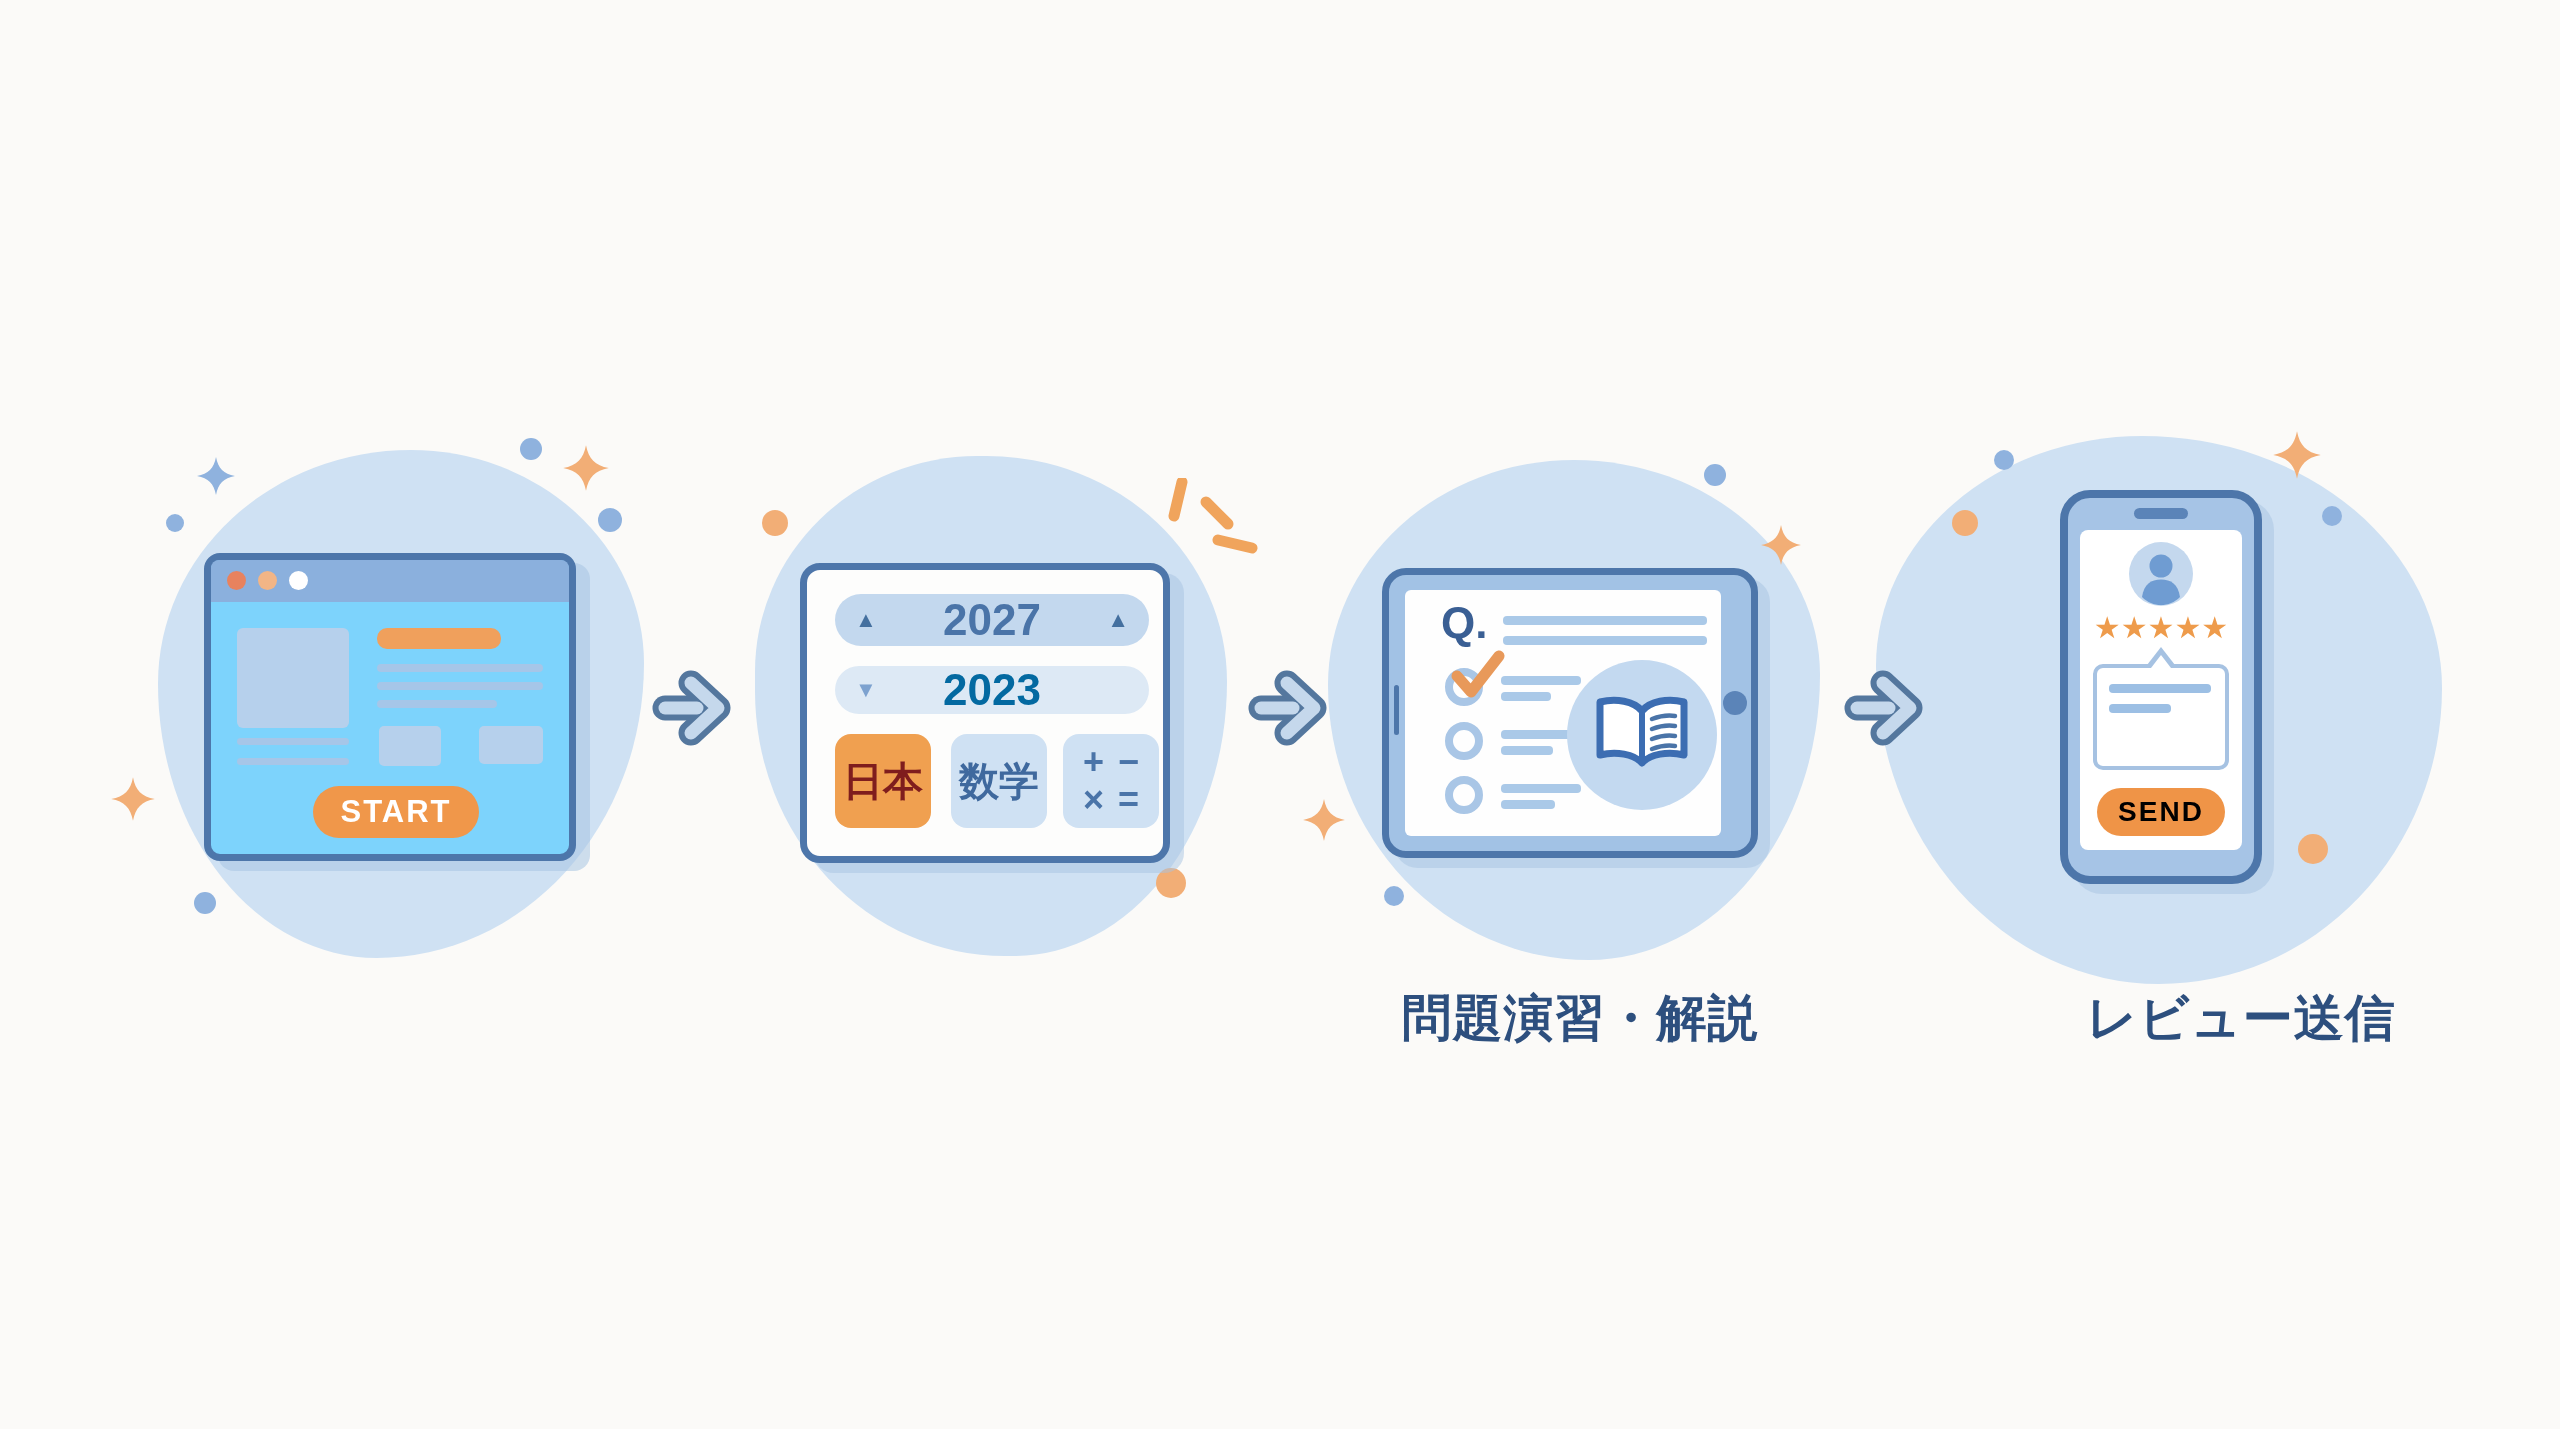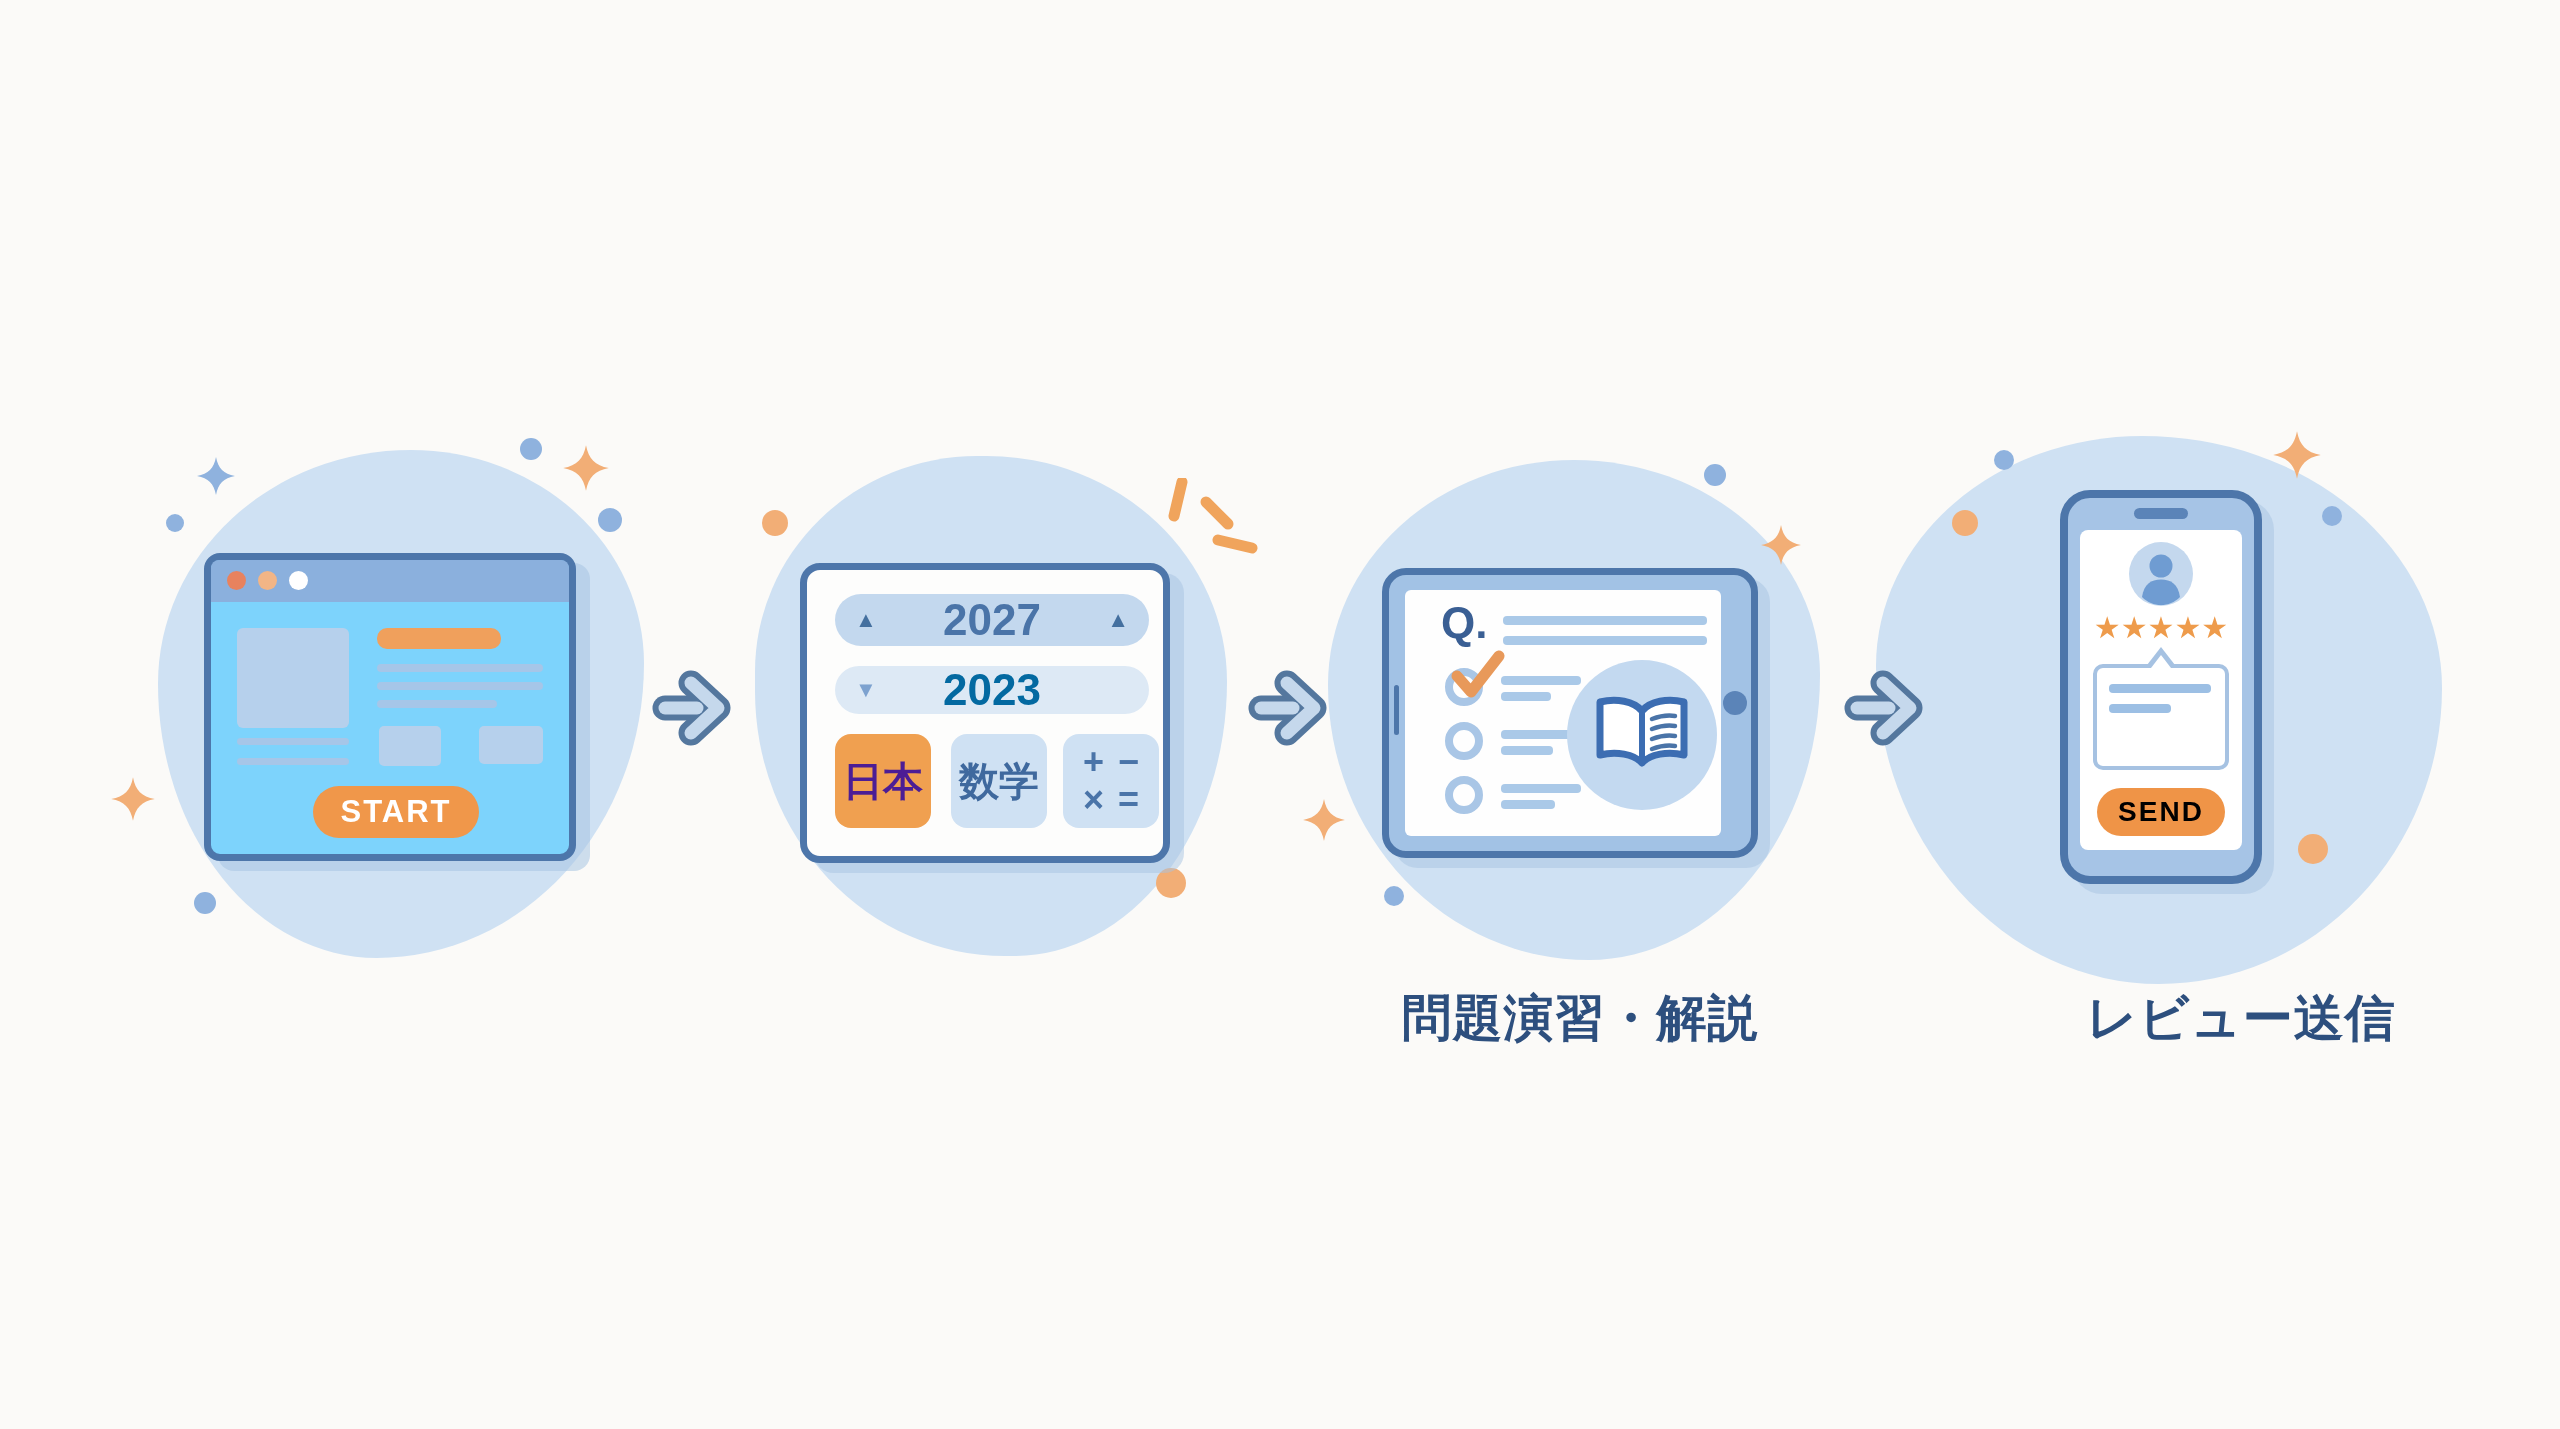--- a/index.html
+++ b/index.html
@@ -67,21 +67,21 @@
   }
   .year-row{position:absolute;left:28px;width:314px;display:flex;align-items:center;justify-content:space-between;padding:0 20px;box-sizing:border-box;cursor:pointer;}
   .year-row-1{top:24px;height:52px;background:#c3d8ee;border-radius:26px;}
   .year-row-2{top:96px;height:48px;background:#dde9f5;border-radius:24px;}
   .tri{font-size:22px;line-height:1;}
   .tri-dark{color:#44709f;} .tri-mid{color:#7da2cf;}
   .tri-spacer{visibility:hidden;font-size:22px;}
   .year-val{font-size:44px;font-weight:800;}
   .year-sel{color:#4a74a8;} .year-alt{color:#0369a1;}
   .tile{position:absolute;top:164px;width:96px;height:94px;border-radius:16px;display:flex;align-items:center;justify-content:center;cursor:pointer;}
-  .tile-jp{left:28px;background:#f0a050;color:#4c1d95;font-size:40px;font-weight:800;}
+  .tile-jp{left:28px;background:#f0a050;color:#7f1d1d;font-size:40px;font-weight:800;}
   .tile-math{left:144px;background:#cfe1f3;color:#3f699e;font-size:40px;font-weight:800;}
   .tile-calc{left:256px;background:#cfe1f3;}
   .calc-grid{display:grid;grid-template-columns:auto auto;column-gap:14px;row-gap:0;justify-items:center;color:#4a74a8;font-size:36px;font-weight:800;line-height:1.05;}
   
   .tablet{
     position:absolute;left:1382px;top:568px;width:376px;height:290px;z-index:3;
     background:#a2c2e5;border:7px solid #4d76aa;border-radius:24px;
     box-shadow:12px 10px 0 rgba(168,196,226,.5);box-sizing:border-box;
   }
   .tab-screen{position:absolute;left:16px;top:15px;width:316px;height:246px;background:#fefefe;border-radius:6px;}

